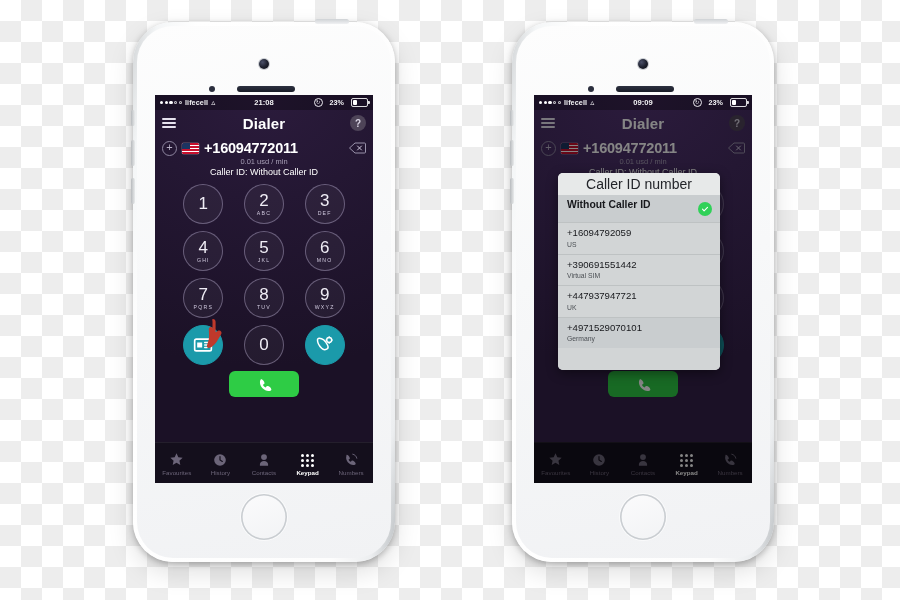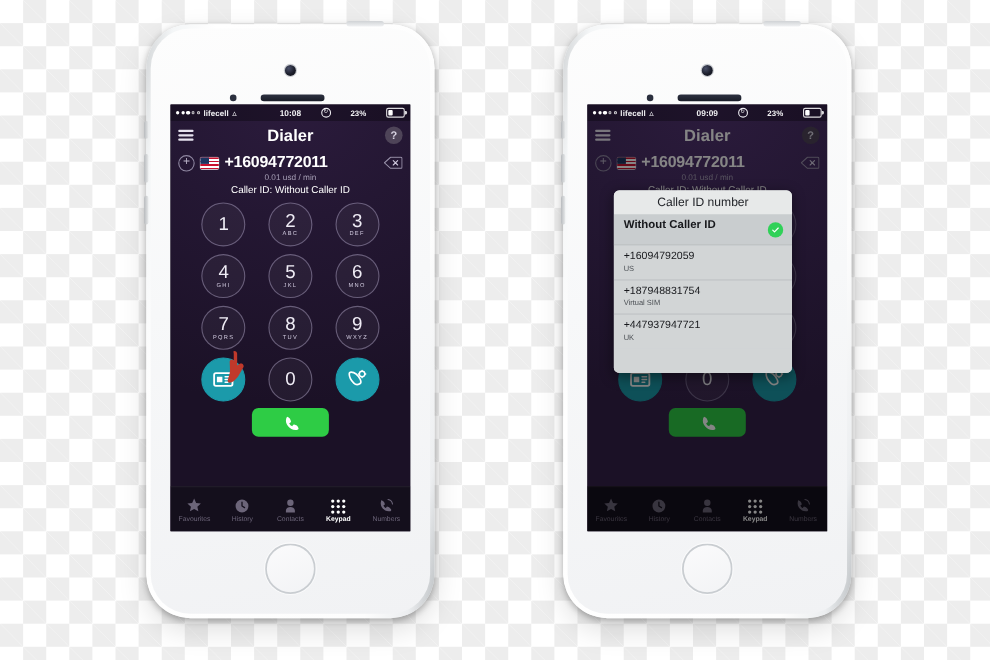--- a/index.html
+++ b/index.html
@@ -61,21 +61,21 @@
   
   .statusbar{height:15px;display:flex;align-items:center;padding:0 5px;
     color:#f2f2f4;font-size:7.5px;position:relative;background:rgba(0,0,0,.30);}
   .sb-left{display:flex;align-items:center;gap:3px;}
   .dots{display:flex;gap:1.5px;align-items:center;}
   .dots i{width:3.2px;height:3.2px;border-radius:50%;background:#ffffff;display:block;}
   .dots i.off{background:transparent;box-shadow:inset 0 0 0 1px rgba(255,255,255,.75);}
   .carrier{font-size:7.2px;font-weight:bold;letter-spacing:.1px;}
   .wifi{font-size:8px;line-height:1;}
   .sb-time{position:absolute;left:0;right:0;text-align:center;font-size:7.6px;font-weight:bold;}
-  .sb-right{margin-left:auto;display:flex;align-items:center;gap:18px;padding-left:24px;}
+  .sb-right{margin-left:auto;display:flex;align-items:center;gap:7px;padding-left:24px;}
   .lock{width:7px;height:7px;border-radius:50%;border:1px solid #eceaf0;font-size:5px;
     display:flex;align-items:center;justify-content:center;line-height:1;}
   .batt-pct{font-size:7.2px;font-weight:bold;}
   .batt{width:15px;height:7.5px;border:1px solid rgba(255,255,255,.85);border-radius:2px;position:relative;}
   .batt::after{content:"";position:absolute;right:-3px;top:2px;width:1.6px;height:3px;
     background:rgba(255,255,255,.85);border-radius:0 1px 1px 0;}
   .batt i{position:absolute;left:1px;top:1px;bottom:1px;width:24%;background:#ffffff;border-radius:1px;display:block;}
 
   
   .navbar{height:26px;display:flex;align-items:center;padding:0 7px;position:relative;}
@@ -133,21 +133,21 @@
 
   
   .dim .navbar, .dim .numrow, .dim .rate, .dim .callerid-line,
   .dim .keypad, .dim .callrow, .dim .tabbar{filter:brightness(.52);}
 
   
   .modal{position:absolute;left:24px;top:78px;width:162px;
     background:#d2d5d6;border-radius:5px;overflow:hidden;
     box-shadow:0 3px 12px rgba(0,0,0,.45);}
   .modal-title{height:22px;display:flex;align-items:center;justify-content:center;
-    color:#23252a;font-size:11px;background:#e7e9e9;}
+    color:#23252a;font-size:14px;background:#e7e9e9;}
   .modal-list{background:#d2d5d6;}
   .mrow{padding:4px 8px 5px 9px;border-bottom:1px solid #bec2c3;position:relative;min-height:18px;cursor:pointer;}
   .mrow:last-child{border-bottom:none;}
   .mrow.sel{background:#c9cdcf;}
   .mrow .mtitle{color:#17181c;font-size:9.6px;line-height:12px;}
   .mrow.first .mtitle{font-weight:bold;font-size:10.4px;}
   .mrow .msub{color:#4c5055;font-size:6.8px;line-height:9px;margin-top:.5px;}
   .check{position:absolute;right:8px;top:50%;margin-top:-7px;width:14px;height:14px;border-radius:50%;
     background:#30d158;display:flex;align-items:center;justify-content:center;}
   .check svg{width:8px;height:8px;}
@@ -176,21 +176,21 @@
           <span class="dots">
             <i></i>
               <i></i>
               <i></i>
               <i class="off"></i>
               <i class="off"></i>
           </span>
           <span class="carrier">lifecell</span>
           <span class="wifi">▵</span>
         </div>
-        <div class="sb-time">10:08</div>
+        <div class="sb-time">21:08</div>
         <div class="sb-right">
           <span class="lock">↻</span>
           <span class="batt-pct">23%</span>
           <span class="batt">
               <i></i>
             </span>
         </div>
       </div>
 
       <div class="navbar">
@@ -542,25 +542,29 @@
               <svg viewBox="0 0 16 16">
                 <path d="M3 8.4l3.2 3.2L13 4.6" stroke="#ffffff" stroke-width="2.2" fill="none" stroke-linecap="round" stroke-linejoin="round"></path>
               </svg>
             </span>
         </div>
         <div class="mrow">
           <div class="mtitle">+16094792059</div>
           <div class="msub">US</div>
         </div>
         <div class="mrow">
-          <div class="mtitle">+187948831754</div>
+          <div class="mtitle">+390691551442</div>
           <div class="msub">Virtual SIM</div>
         </div>
         <div class="mrow">
           <div class="mtitle">+447937947721</div>
           <div class="msub">UK</div>
+        </div>
+        <div class="mrow sel">
+          <div class="mtitle">+4971529070101</div>
+          <div class="msub">Germany</div>
         </div>
       </div>
       <div class="modal-foot"></div>
     </div>
   </div>
   <div class="home"></div>
 </div>
 
 </body></html>

